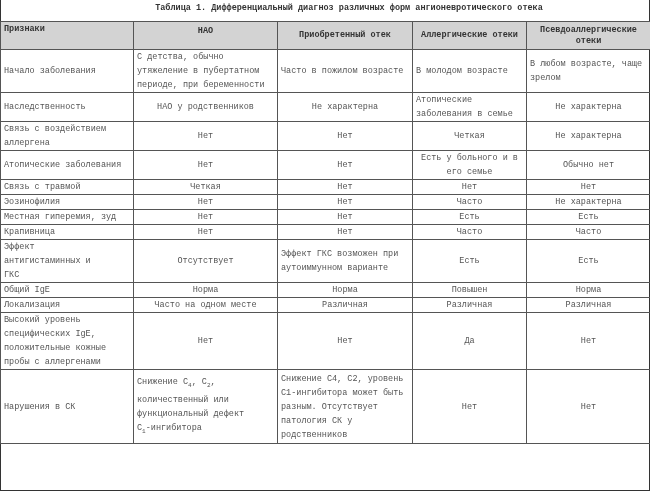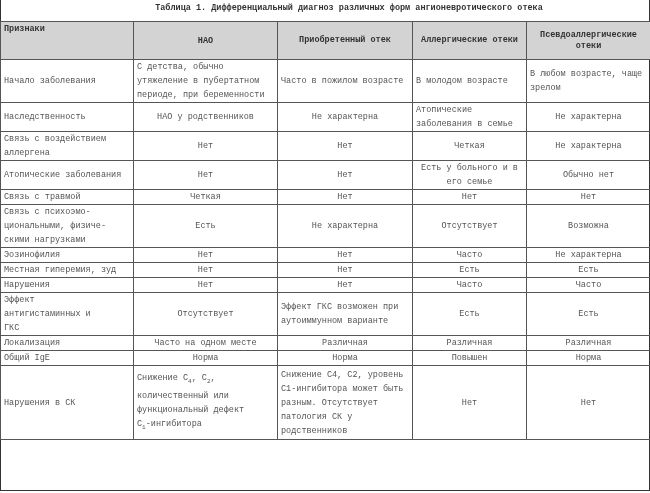--- a/index.html
+++ b/index.html
@@ -28,21 +28,21 @@
   <colgroup>
     <col style="width:133px">
       <col style="width:144px">
       <col style="width:135px">
       <col style="width:114px">
       <col style="width:124px">
   </colgroup>
   <thead>
     <tr>
       <th class="left">Признаки</th>
-      <th style="vertical-align:top;padding-top:14px;">НАО</th>
+      <th style="vertical-align:top;padding-top:4px;">НАО</th>
       <th>Приобретенный отек</th>
       <th>Аллергические отеки</th>
       <th>Псевдоаллергические отеки</th>
     </tr>
   </thead>
   <tbody>
     <tr style="height:42px">
       <td class="l">Начало заболевания</td>
       <td class="l">С детства, обычно утяжеление в пубертатном периоде, при беременности</td>
       <td class="l" style="white-space:nowrap">Часто в пожилом возрасте</td>
@@ -70,68 +70,68 @@
       <td class="c">Есть у больного и в его семье</td>
       <td class="c">Обычно нет</td>
     </tr>
     <tr style="height:14px">
       <td class="l">Связь с травмой</td>
       <td class="c">Четкая</td>
       <td class="c">Нет</td>
       <td class="c">Нет</td>
       <td class="c">Нет</td>
     </tr>
-    <tr style="height:43px">
-      <td class="l">Связь с психоэмо-циональными, физиче-скими нагрузками</td>
-      <td class="c">Есть</td>
-      <td class="c">Не характерна</td>
-      <td class="c">Отсутствует</td>
-      <td class="c">Возможна</td>
-    </tr>
     <tr style="height:14px">
       <td class="l">Эозинофилия</td>
       <td class="c">Нет</td>
       <td class="c">Нет</td>
       <td class="c">Часто</td>
       <td class="c">Не характерна</td>
     </tr>
     <tr style="height:14px">
       <td class="l" style="white-space:nowrap">Местная гиперемия, зуд</td>
       <td class="c">Нет</td>
       <td class="c">Нет</td>
       <td class="c">Есть</td>
       <td class="c">Есть</td>
     </tr>
     <tr style="height:14px">
-      <td class="l">Нарушения</td>
+      <td class="l">Крапивница</td>
       <td class="c">Нет</td>
       <td class="c">Нет</td>
       <td class="c">Часто</td>
       <td class="c">Часто</td>
     </tr>
     <tr style="height:42px">
       <td class="l" style="padding-right:24px">Эффект антигистаминных и ГКС</td>
       <td class="c">Отсутствует</td>
       <td class="l">Эффект ГКС возможен при аутоиммунном варианте</td>
       <td class="c">Есть</td>
       <td class="c">Есть</td>
     </tr>
     <tr style="height:14px">
+      <td class="l">Общий IgE</td>
+      <td class="c">Норма</td>
+      <td class="c">Норма</td>
+      <td class="c">Повышен</td>
+      <td class="c">Норма</td>
+    </tr>
+    <tr style="height:14px">
       <td class="l">Локализация</td>
       <td class="c">Часто на одном месте</td>
       <td class="c">Различная</td>
       <td class="c">Различная</td>
       <td class="c">Различная</td>
     </tr>
-    <tr style="height:14px">
-      <td class="l">Общий IgE</td>
-      <td class="c">Норма</td>
-      <td class="c">Норма</td>
-      <td class="c">Повышен</td>
-      <td class="c">Норма</td>
+    <tr style="height:57px">
+      <td class="l">Высокий уровень специфических IgE, положительные кожные пробы с аллергенами</td>
+      <td class="c">Нет</td>
+      <td class="c">Нет</td>
+      <td class="c">Да</td>
+      <td class="c">Нет</td>
     </tr>
     <tr style="height:74px">
       <td class="l">Нарушения в СК</td>
       <td class="l" style="padding-right:20px"><span>Снижение C</span><sub>4</sub><span>, C</span><sub>2</sub><span>, количественный или функциональный дефект C</span><sub>1</sub><span>-ингибитора</span></td>
       <td class="l">Снижение C4, C2, уровень C1-ингибитора может быть разным. Отсутствует патология СК у родственников</td>
       <td class="c">Нет</td>
       <td class="c">Нет</td>
     </tr>
   </tbody>
 </table>

